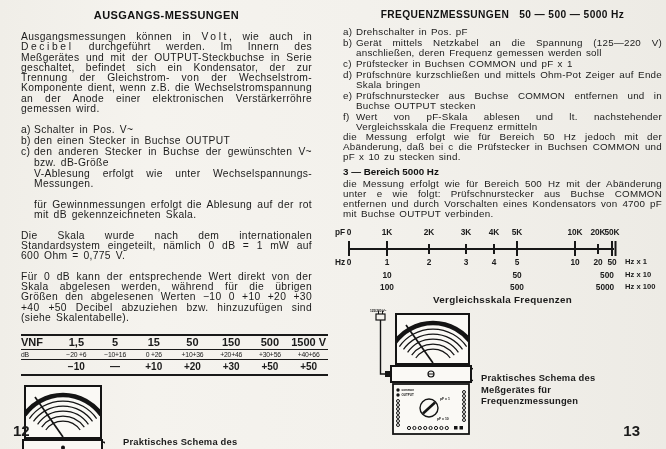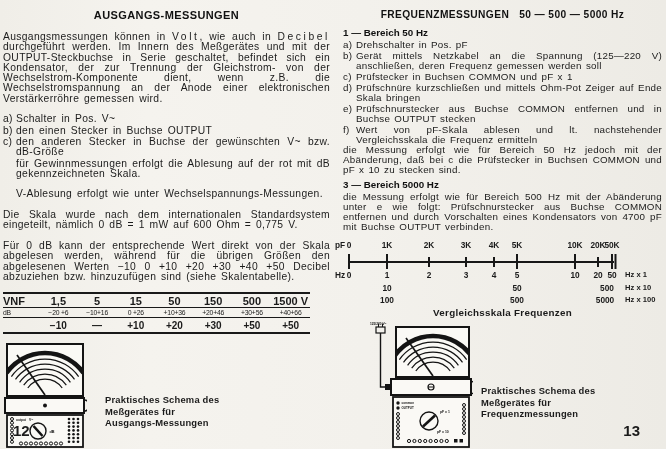--- a/index.html
+++ b/index.html
@@ -2,21 +2,21 @@
 <html><head>
 <meta charset="utf-8">
 <style>
   html,body{margin:0;padding:0;background:#888;}
   .spread{
     position:relative;width:666px;height:449px;overflow:hidden;
     background:linear-gradient(90deg,#f0eee8 0%,#f5f3ee 22%,#f3f1ec 55%,#edebe5 100%);
     font-family:"Liberation Sans",sans-serif;color:#1b1b1b;
   }
   .page{position:absolute;top:0;width:333px;height:449px;overflow:hidden;}
-  .page.left{left:0;padding:0 3px;box-sizing:border-box;}
+  .page.left{left:0;padding:0 21px;box-sizing:border-box;}
   .page.right{left:333px;padding:0 4px 0 10px;box-sizing:border-box;}
   h1{font-size:11px;font-weight:bold;text-align:center;letter-spacing:.4px;margin:9px 0 11px 0;color:#111;}
   .page.right h1{font-size:10.2px;margin:9px 0 7px 0;}
   .trange{margin-left:10px;}
   .body{font-size:10.3px;line-height:10.3px;letter-spacing:.35px;word-spacing:1.6px;text-align:justify;}
   .page.right .body{font-size:9.8px;line-height:10px;letter-spacing:.25px;word-spacing:1.2px;}
   .sp{letter-spacing:2.6px;}
   .li{display:flex;margin-top:1px;}
   .li .mk{flex:0 0 13px;}
   .li .tx{flex:1;text-align:justify;}
@@ -71,22 +71,22 @@
     </div>
     <div class="body li">
       <span class="mk">b)</span>
       <span class="tx">den einen Stecker in Buchse OUTPUT</span>
     </div>
     <div class="body li">
       <span class="mk">c)</span>
       <span class="tx">den anderen Stecker in Buchse der gewünschten V~ bzw. dB-Größe</span>
     </div>
 
+    <p class="body note">V-Ablesung erfolgt wie unter Wechselspannungs-Messungen.</p>
     <p class="body note">für Gewinnmessungen erfolgt die Ablesung auf der rot mit dB gekennzeichneten Skala.</p>
-    <p class="body note">V-Ablesung erfolgt wie unter Wechselspannungs-Messungen.</p>
 
     <p class="body para">Die Skala wurde nach dem internationalen Standardsystem eingeteilt, nämlich 0 dB = 1 mW auf 600 Ohm = 0,775 V.</p>
     <p class="body para">Für 0 dB kann der entsprechende Wert direkt von der Skala abgelesen werden, während für die übrigen Größen den abgelesenen Werten −10 0 +10 +20 +30 +40 +50 Decibel abzuziehen bzw. hinzuzufügen sind (siehe Skalentabelle).</p>
 
     <table class="sk">
       <tbody>
           <tr class="hrow">
         <td class="c0">VNF</td>
         <td>1,5</td>
         <td>5</td>
@@ -198,21 +198,20 @@
         <div>Ausgangs-Messungen</div>
       </div>
     </div>
 
     <div class="pnum l">12</div>
   </section>
 
   <section class="page right">
     <h1><span>FREQUENZMESSUNGEN</span><span class="trange">50 — 500 — 5000 Hz</span></h1>
 
-    <div class="shead">1 — Bereich 50 Hz</div>
 
     <div class="body li">
       <span class="mk">a)</span>
       <span class="tx">Drehschalter in Pos. pF</span>
     </div>
     <div class="body li">
       <span class="mk">b)</span>
       <span class="tx">Gerät mittels Netzkabel an die Spannung (125—220 V) anschließen, deren Frequenz gemessen werden soll</span>
     </div>
     <div class="body li">

